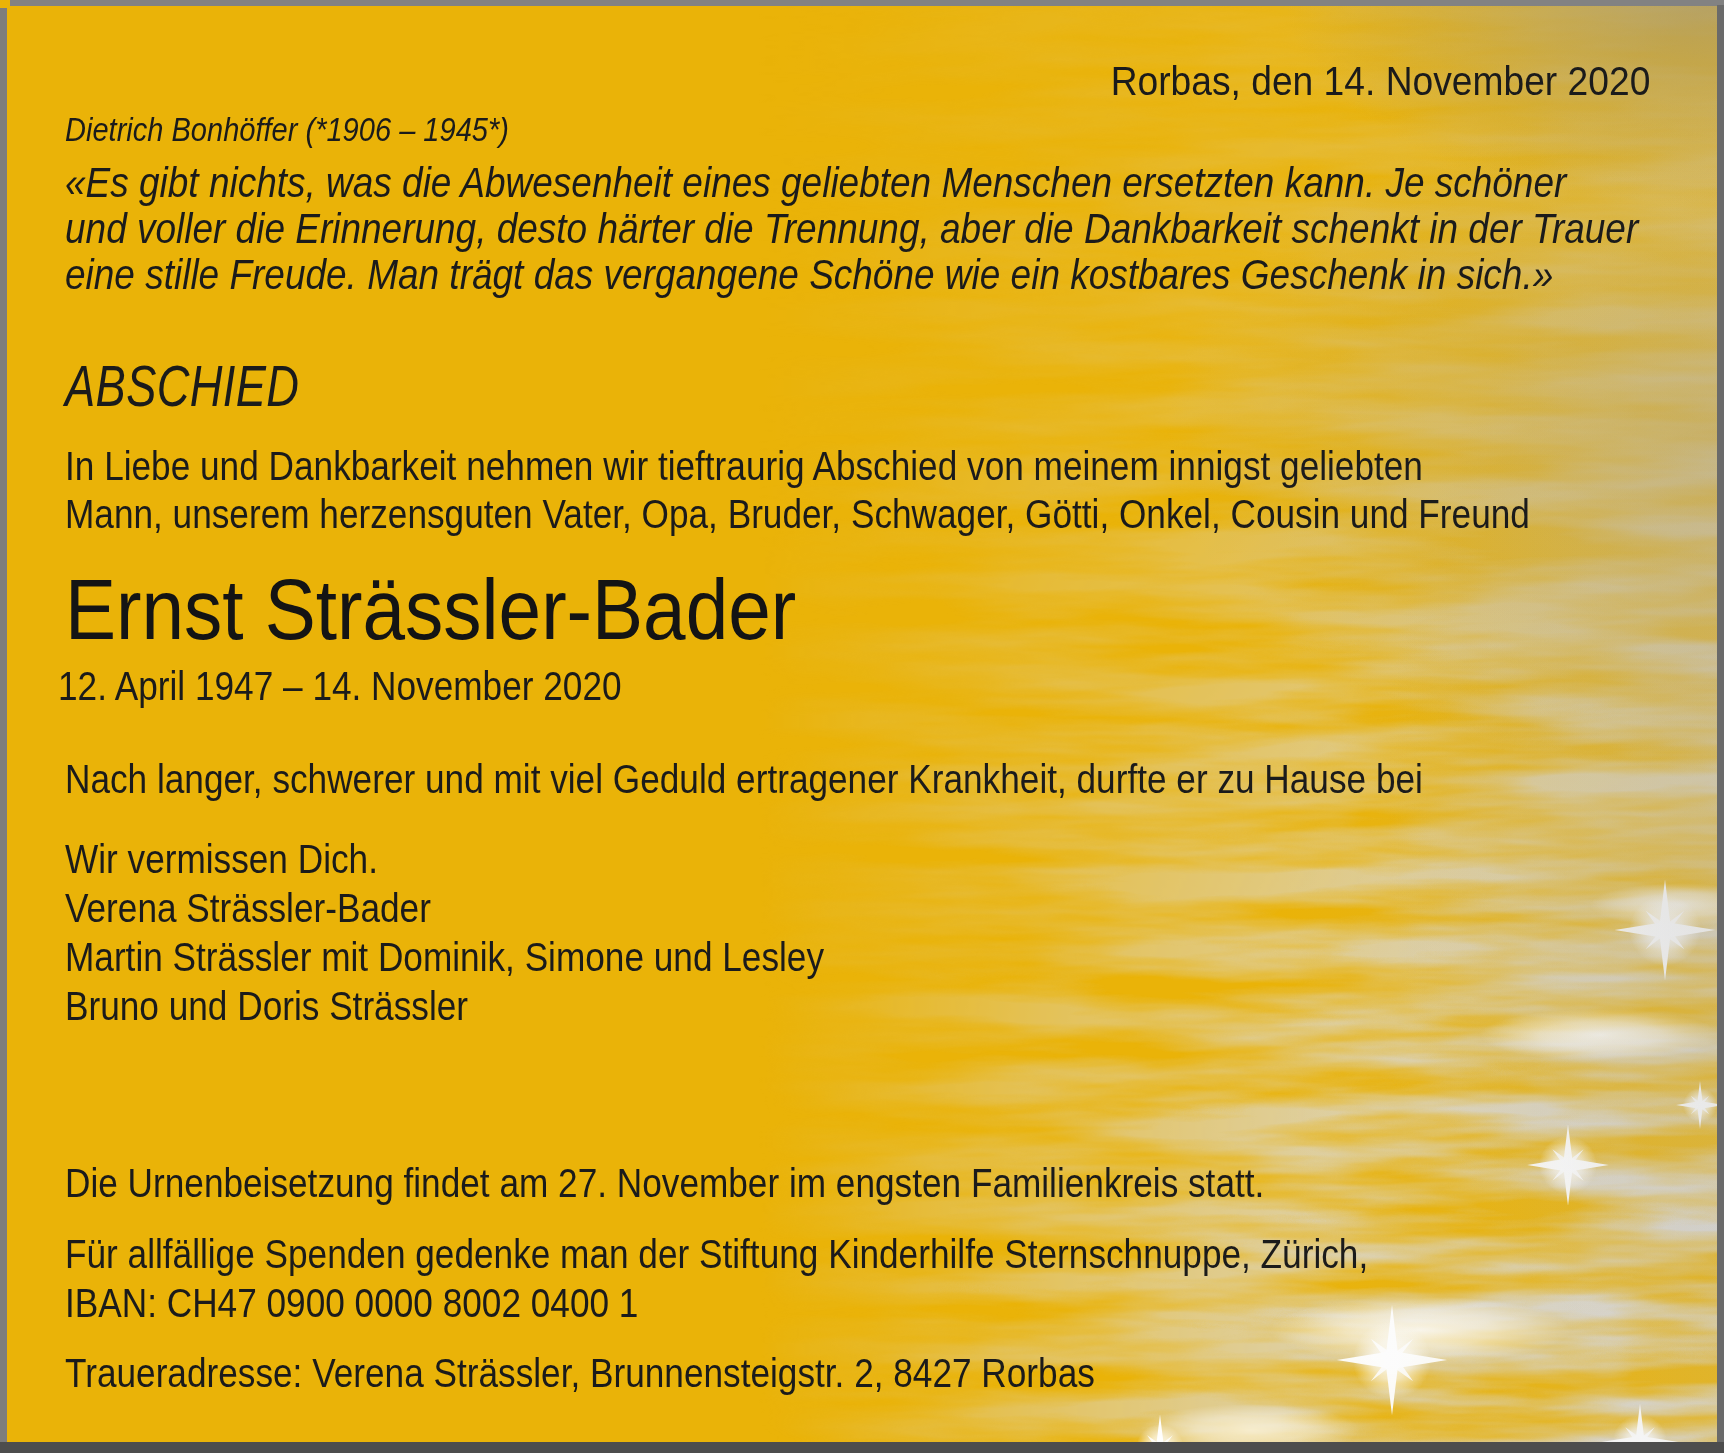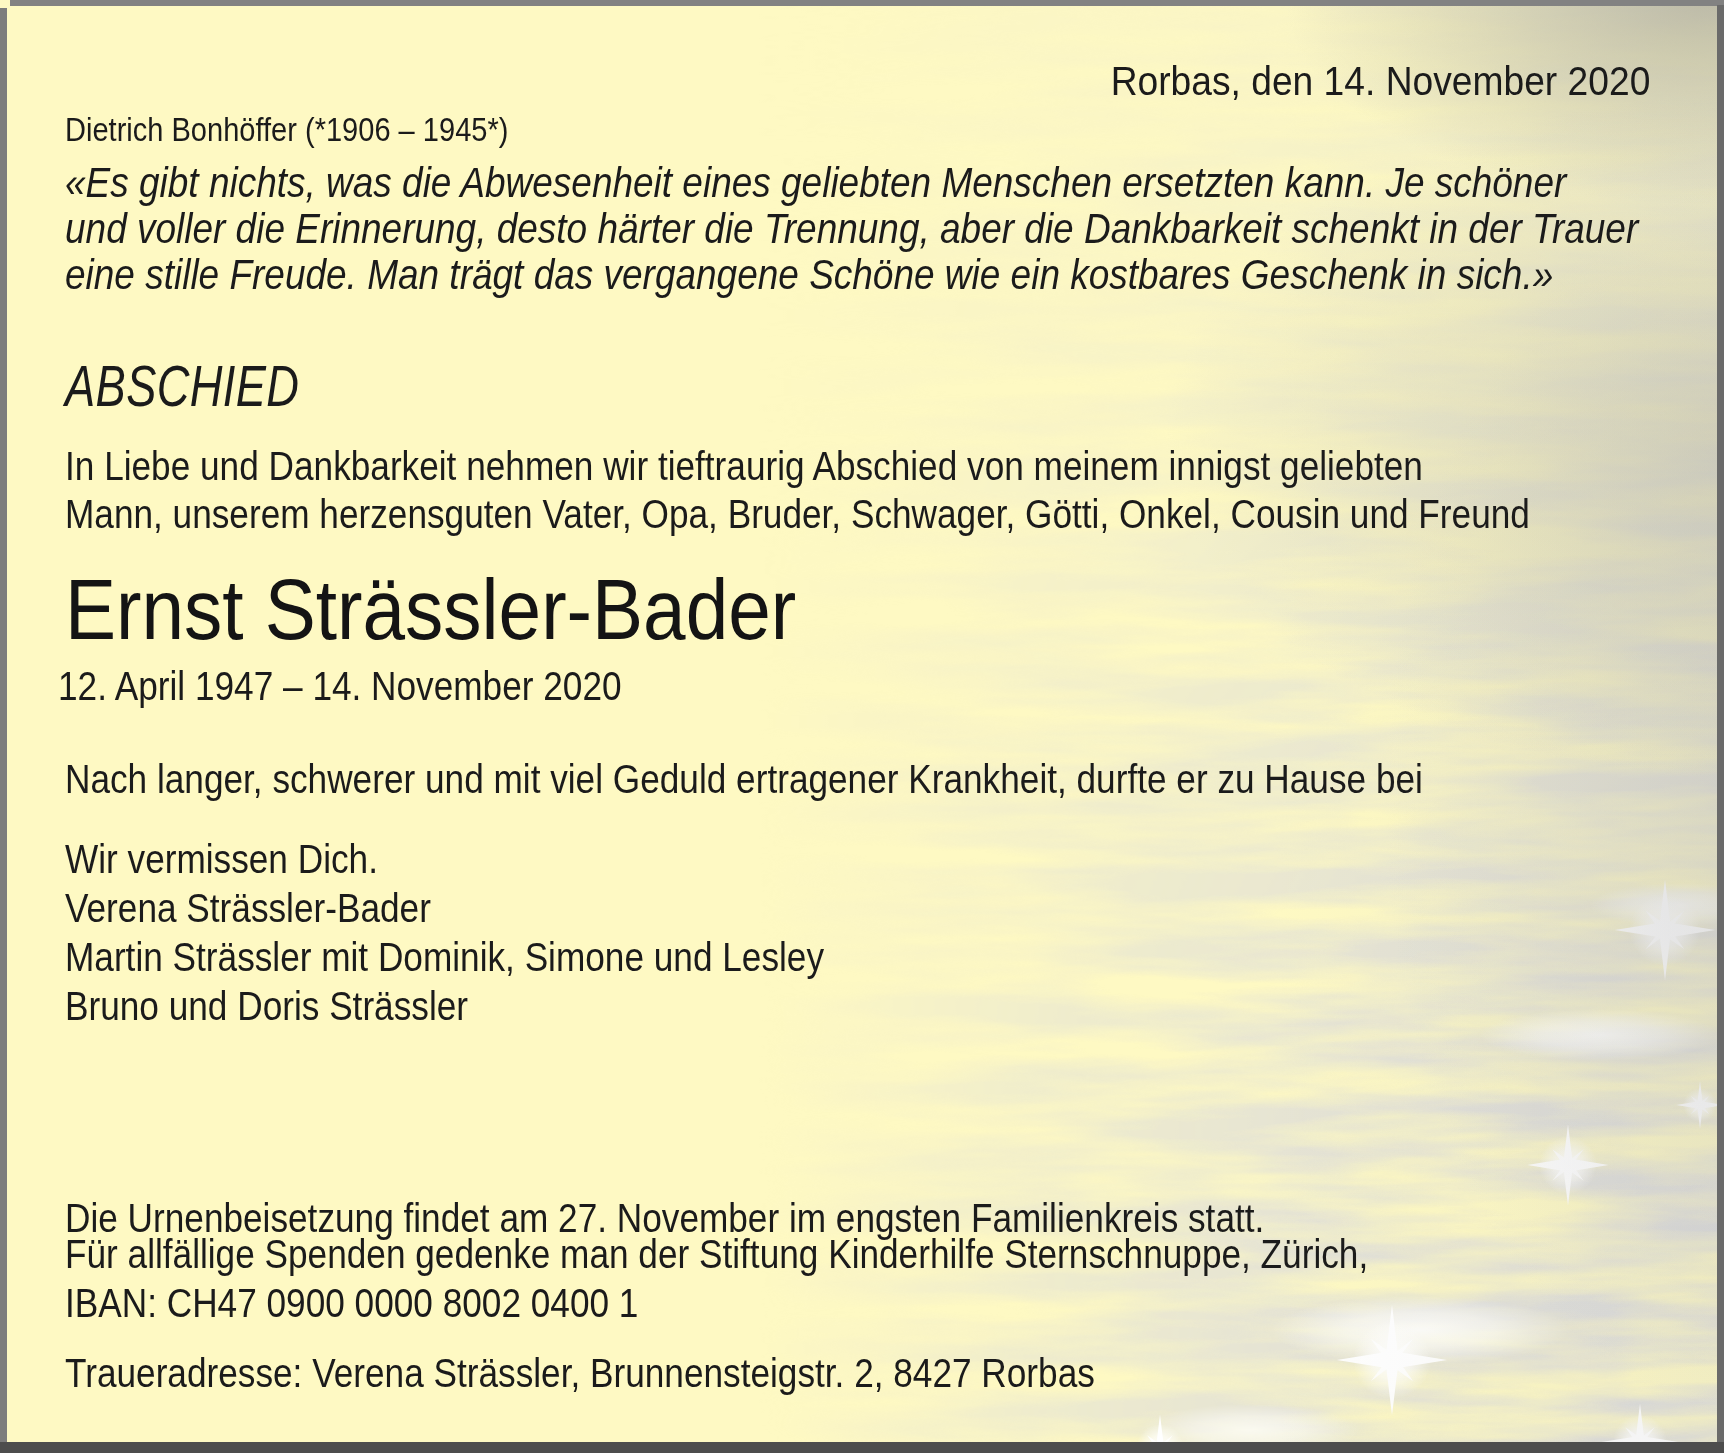--- a/index.html
+++ b/index.html
@@ -1,20 +1,20 @@
 <!DOCTYPE html>
 <html><head>
 <meta charset="utf-8">
 <style>
   html, body { margin: 0; padding: 0; background: #ffffff; }
   .page {
     position: relative;
     width: 1724px;
     height: 1453px;
-    background: #fef9c3;
+    background: #eab308;
     overflow: hidden;
     font-family: "Liberation Sans", sans-serif;
     color: #1b1b1b;
   }
   
   .water-wrap { position: absolute; inset: 0; z-index: 0; }
   .water-wrap svg { display: block; width: 1724px; height: 1453px; }
   .haze {
     position: absolute; inset: 0; z-index: 1; pointer-events: none;
     background:
@@ -30,37 +30,37 @@
   .frame-bottom { position: absolute; left: 0; right: 0; bottom: 0; height: 11px; background: #4d4d4d; z-index: 6; }
   
   .txt { position: absolute; z-index: 3; white-space: nowrap; }
   .cond        { display: inline-block; transform: scaleX(0.88); transform-origin: 0 0; white-space: nowrap; }
   .cond-right  { display: inline-block; transform: scaleX(0.93); transform-origin: 100% 0; white-space: nowrap; }
   .cond-quote  { display: inline-block; transform: scaleX(0.86); transform-origin: 0 0; white-space: nowrap; }
   .cond-head   { display: inline-block; transform: scaleX(0.78); transform-origin: 0 0; white-space: nowrap; }
   .cond-name   { display: inline-block; transform: scaleX(0.90); transform-origin: 0 0; white-space: nowrap; }
 
   .dateline     { top: 61px;  right: 74px; font-size: 40px; line-height: 1; text-align: right; }
-  .attribution  { top: 113px; left: 65px;  font-size: 33px; line-height: 1; }
+  .attribution  { top: 113px; left: 65px;  font-size: 33px; line-height: 1; font-style: italic; }
   .quote        { top: 156px; left: 65px;  font-size: 43px; font-style: italic; }
   .quote div    { height: 46px; line-height: 46px; }
   .quote .cond-quote { line-height: 1; vertical-align: middle; }
   .heading      { top: 357px; left: 65px;  font-size: 58px; line-height: 1; letter-spacing: 0.5px; font-style: italic; }
   .intro        { top: 439px; left: 65px;  font-size: 40px; }
   .intro div    { height: 48px; line-height: 48px; }
   .intro .cond  { line-height: 1; vertical-align: middle; }
   .name         { top: 567px; left: 65px;  font-size: 85px; line-height: 1; color: #141414; }
   .lifedates    { top: 666px; left: 58px;  font-size: 40px; line-height: 1; }
   .death        { top: 744px; left: 65px;  font-size: 40px; }
   .death div    { height: 48px; line-height: 48px; margin-top: 8px; }
   .death .cond  { line-height: 1; vertical-align: middle; }
   .mourners     { top: 832px; left: 65px;  font-size: 40px; }
   .mourners div { height: 49px; line-height: 49px; }
   .mourners .cond { line-height: 1; vertical-align: middle; }
-  .funeral      { top: 1198px; left: 65px; font-size: 40px; line-height: 1; }
+  .funeral      { top: 1163px; left: 65px; font-size: 40px; line-height: 1; }
   .donation     { top: 1227px; left: 65px; font-size: 40px; }
   .donation div { height: 49px; line-height: 49px; }
   .donation .cond { line-height: 1; vertical-align: middle; }
   .traueradresse{ top: 1353px; left: 65px; font-size: 40px; line-height: 1; }
 </style>
 </head>
 <body>
 
 <div class="page">
 

